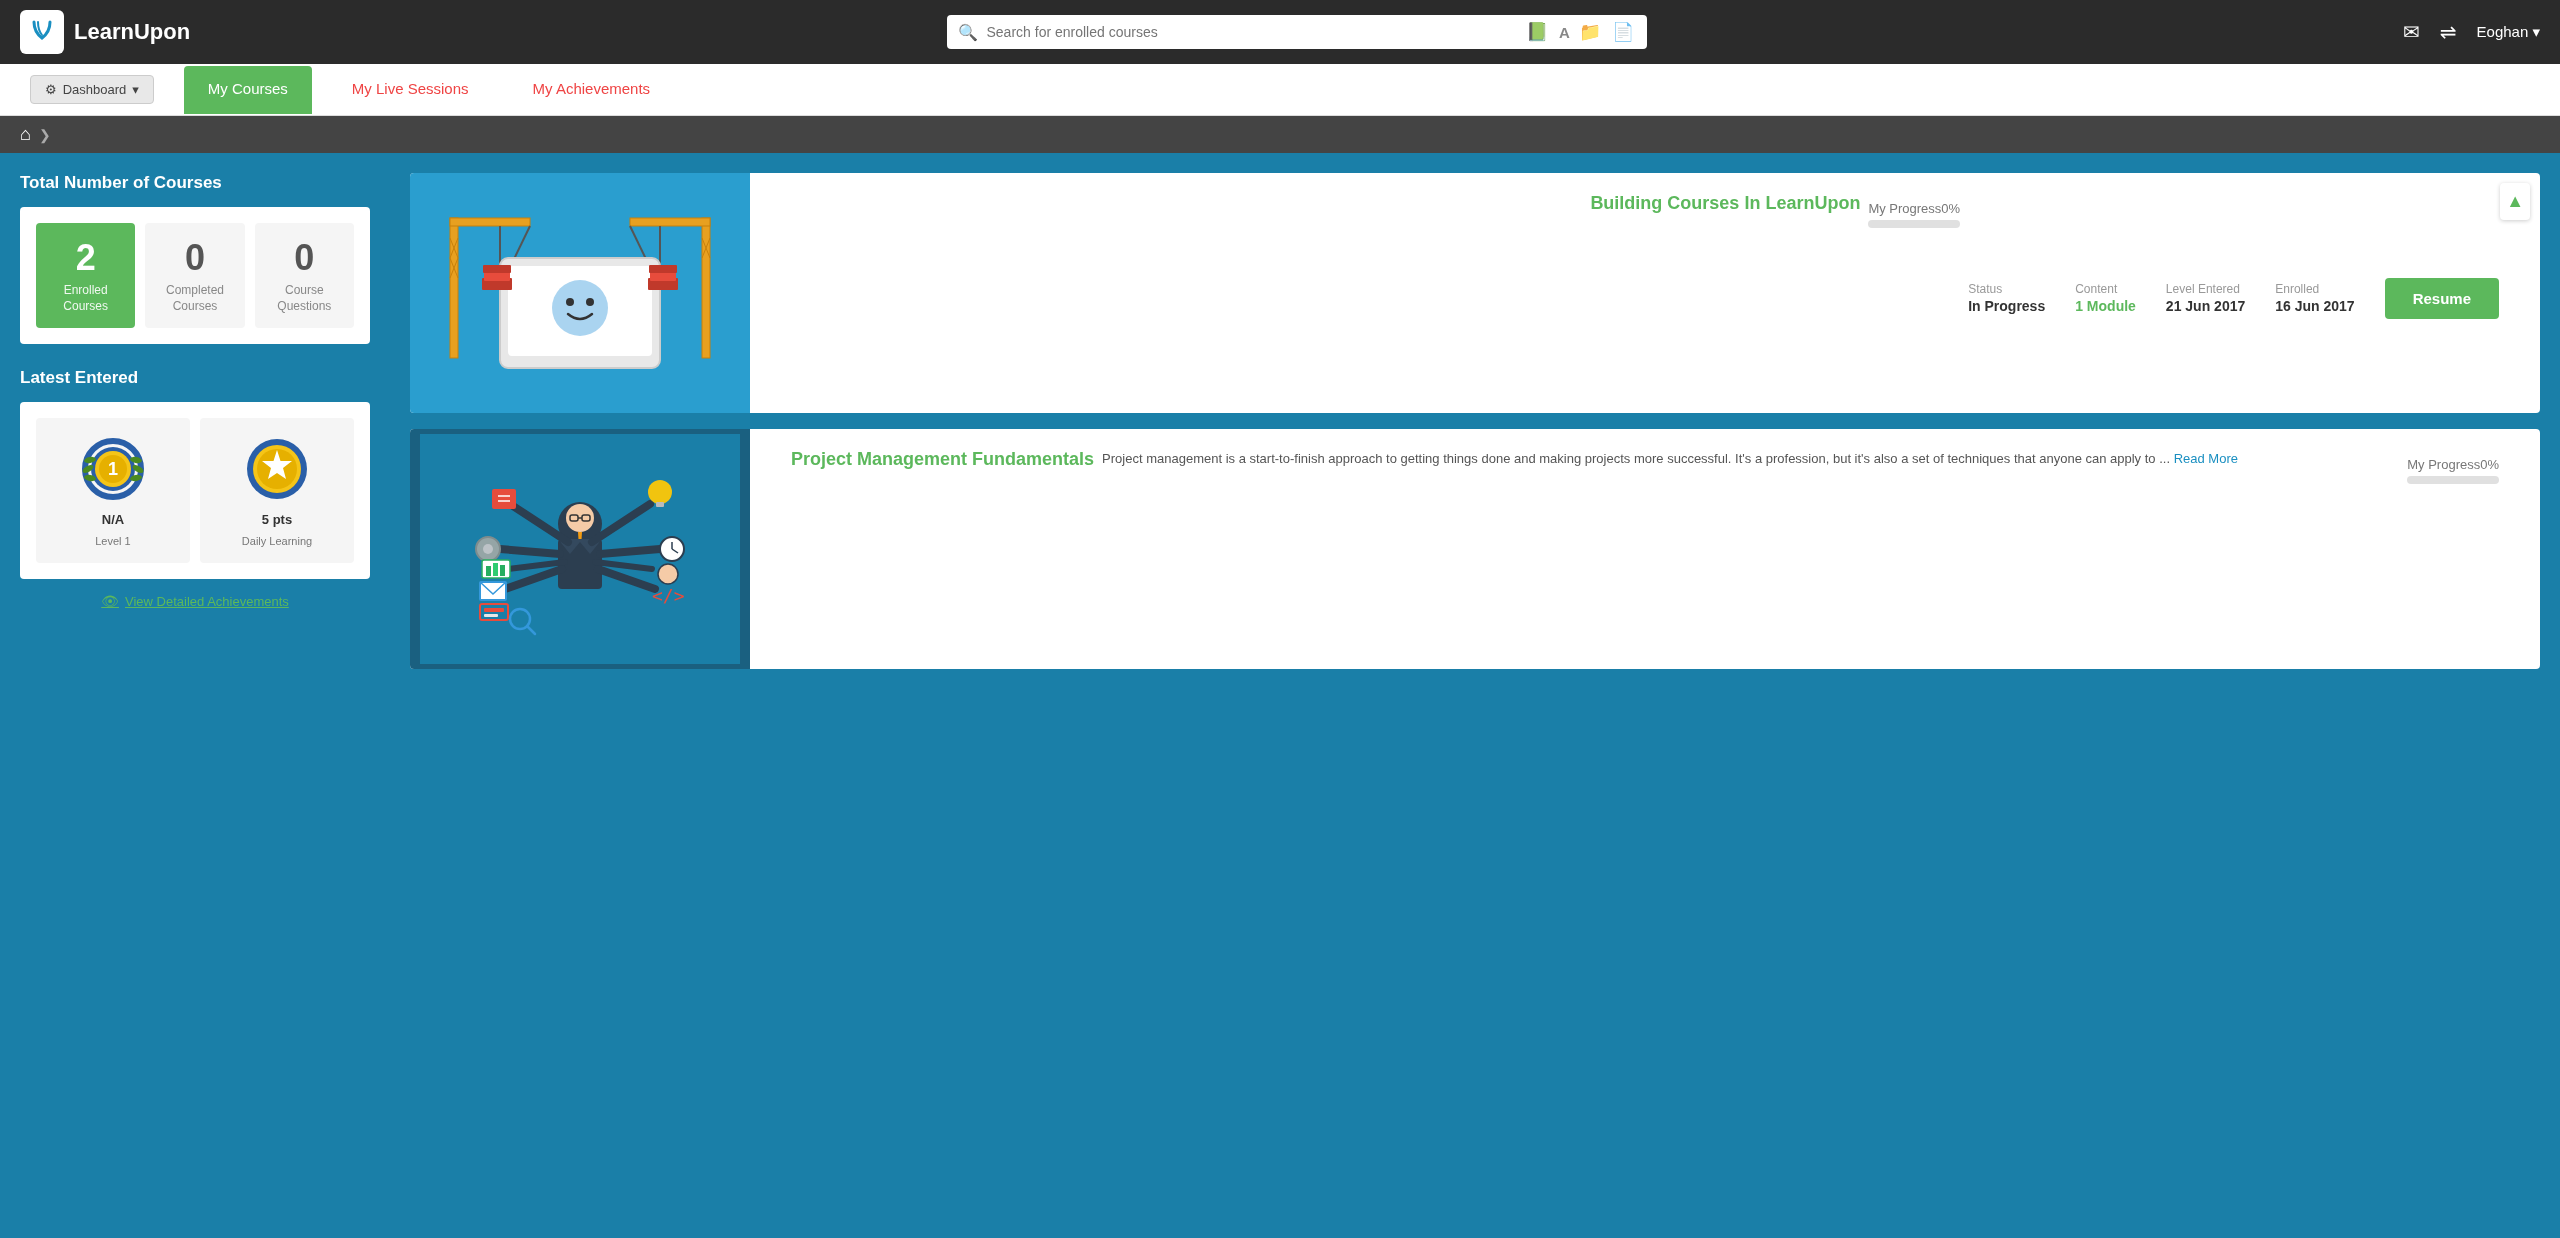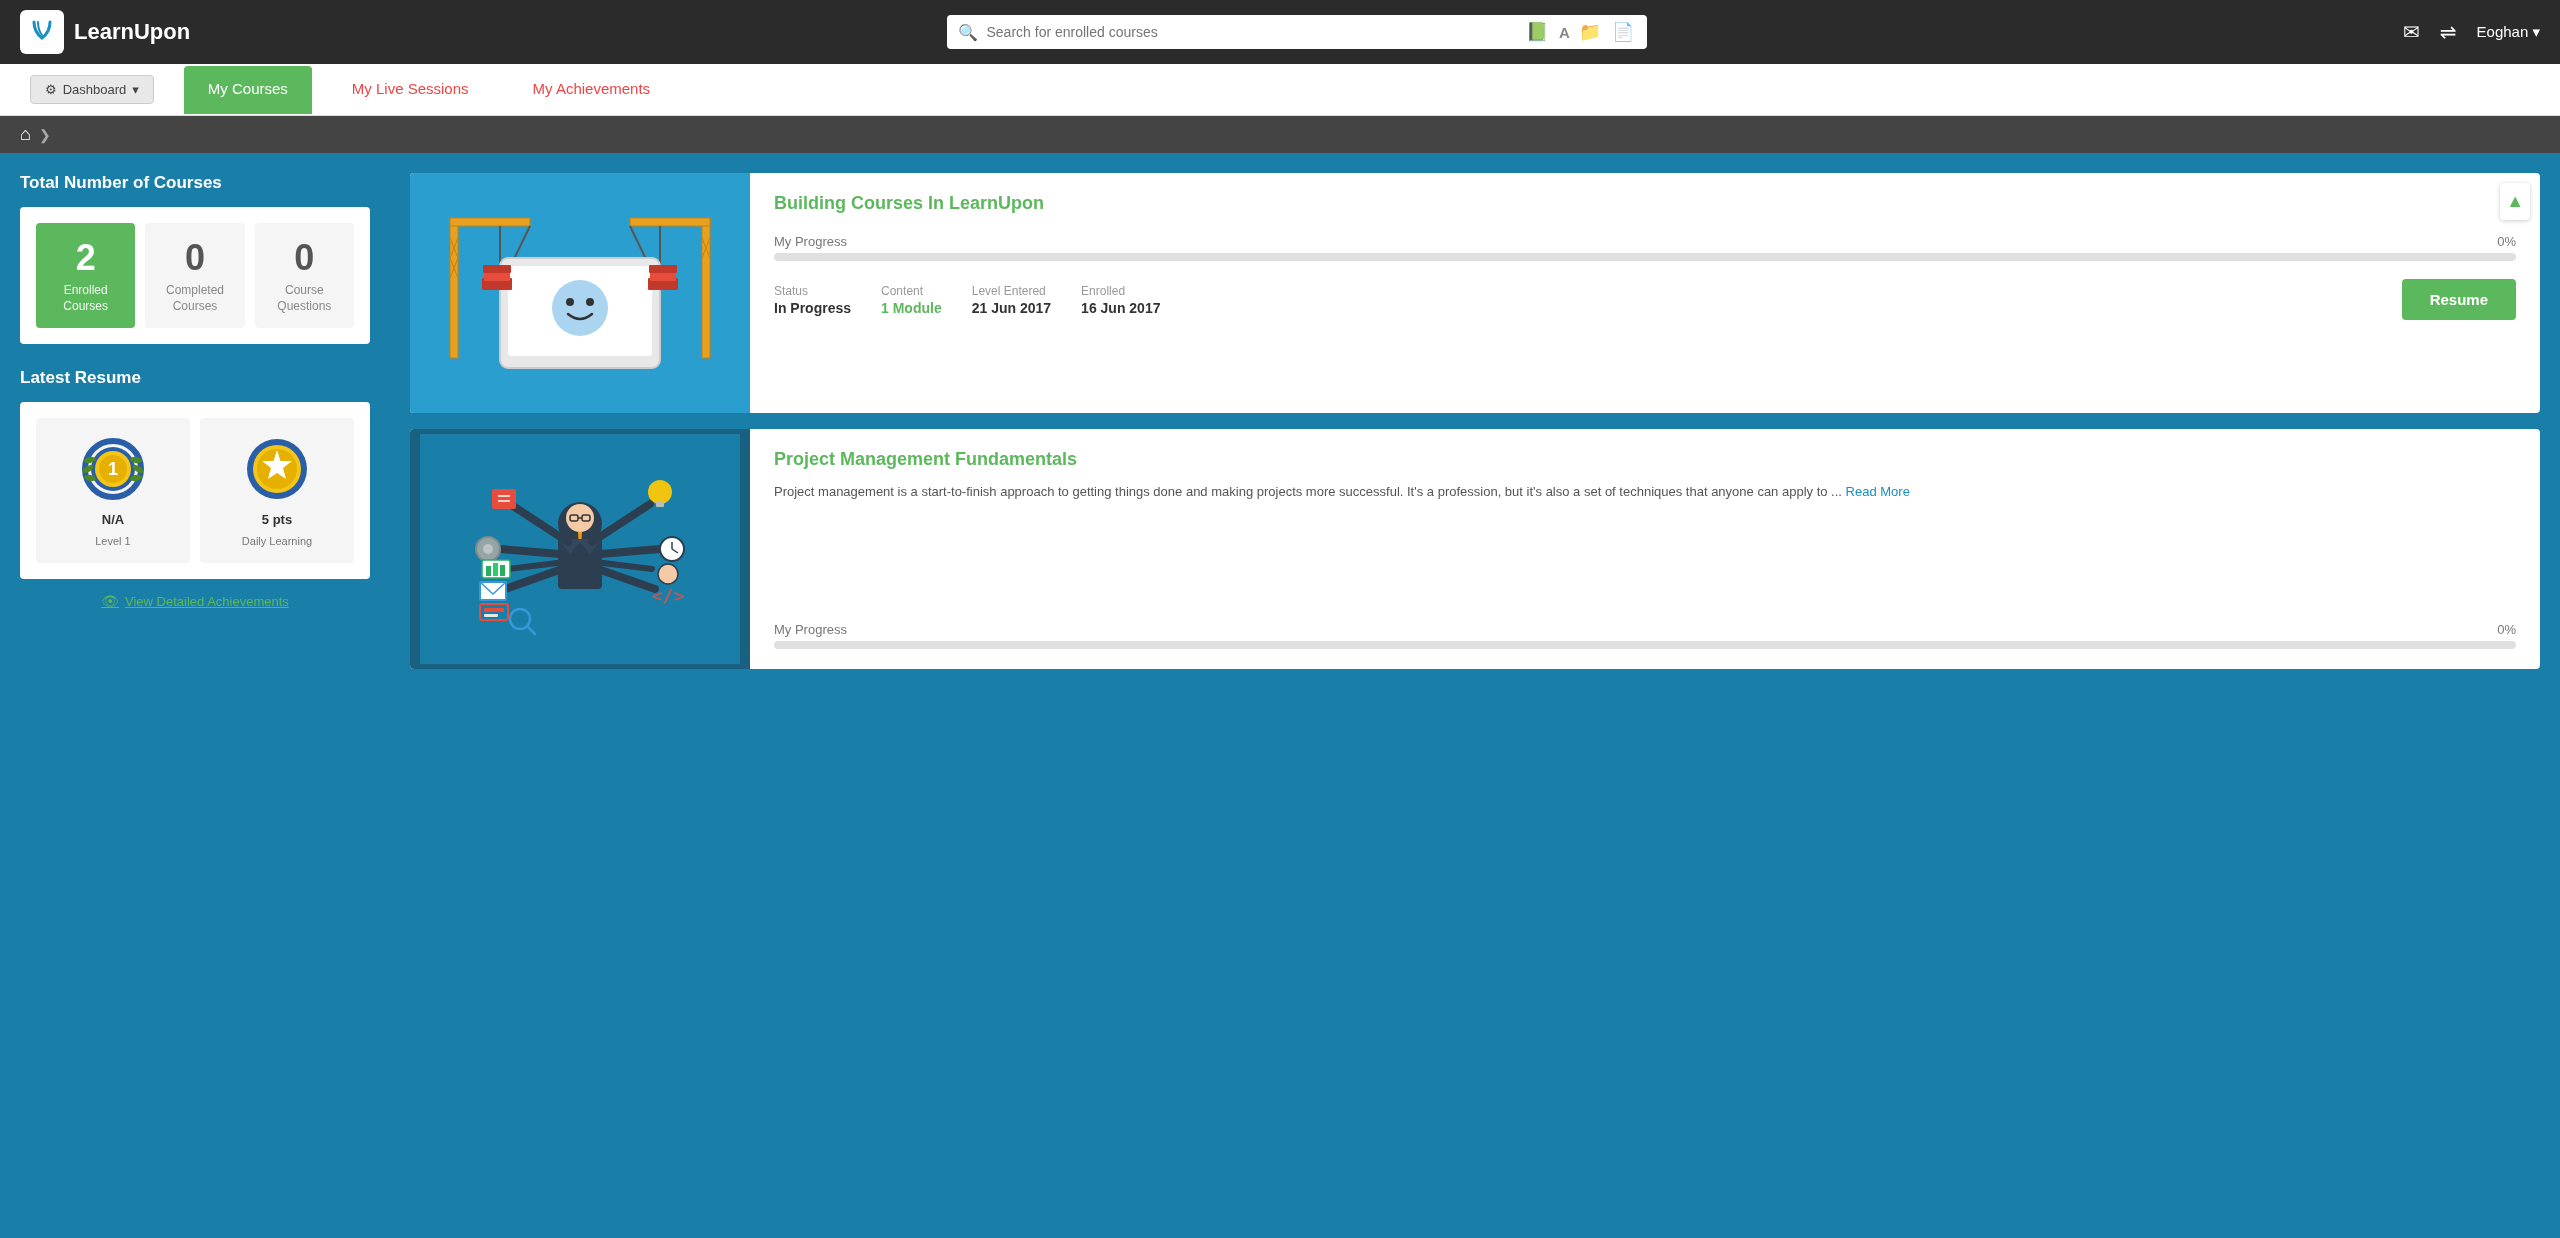--- a/index.html
+++ b/index.html
@@ -257,24 +257,25 @@
       min-width: 340px;
       height: 240px;
       background: #2a9ecf;
       display: flex;
       align-items: center;
       justify-content: center;
       overflow: hidden;
     }
     .course-info {
       flex: 1;
-      padding: 20px 24px;
-      display: flex;
-      flex-direction: column;
+      padding: 20px 41px;
+      display: flex;
+      flex-direction: row;
       gap: 8px;
+      justify-content: flex-end;
     }
     .course-title {
       font-size: 18px;
       font-weight: bold;
       color: #5cb85c;
       margin-bottom: 4px;
     }
     .course-desc {
       font-size: 13px;
       color: #555;
@@ -437,21 +438,21 @@
           <div class="stat-label">Completed Courses</div>
         </div>
         <div class="stat-card">
           <div class="stat-number">0</div>
           <div class="stat-label">Course Questions</div>
         </div>
       </div>
     </div>
 
     <div class="badges-section">
-      <div class="sidebar-section-title">Latest Resume</div>
+      <div class="sidebar-section-title">Latest Entered</div>
       <div class="badges-grid">
 
         <div class="badge-card">
           <svg class="badge-icon" viewBox="0 0 70 70">
 
             <circle cx="35" cy="35" r="28" fill="none" stroke="#2a5fa8" stroke-width="6"></circle>
             <circle cx="35" cy="35" r="22" fill="#2a5fa8"></circle>
 
             <circle cx="35" cy="35" r="18" fill="#f5c518"></circle>
             <circle cx="35" cy="35" r="14" fill="#e6b000"></circle>

